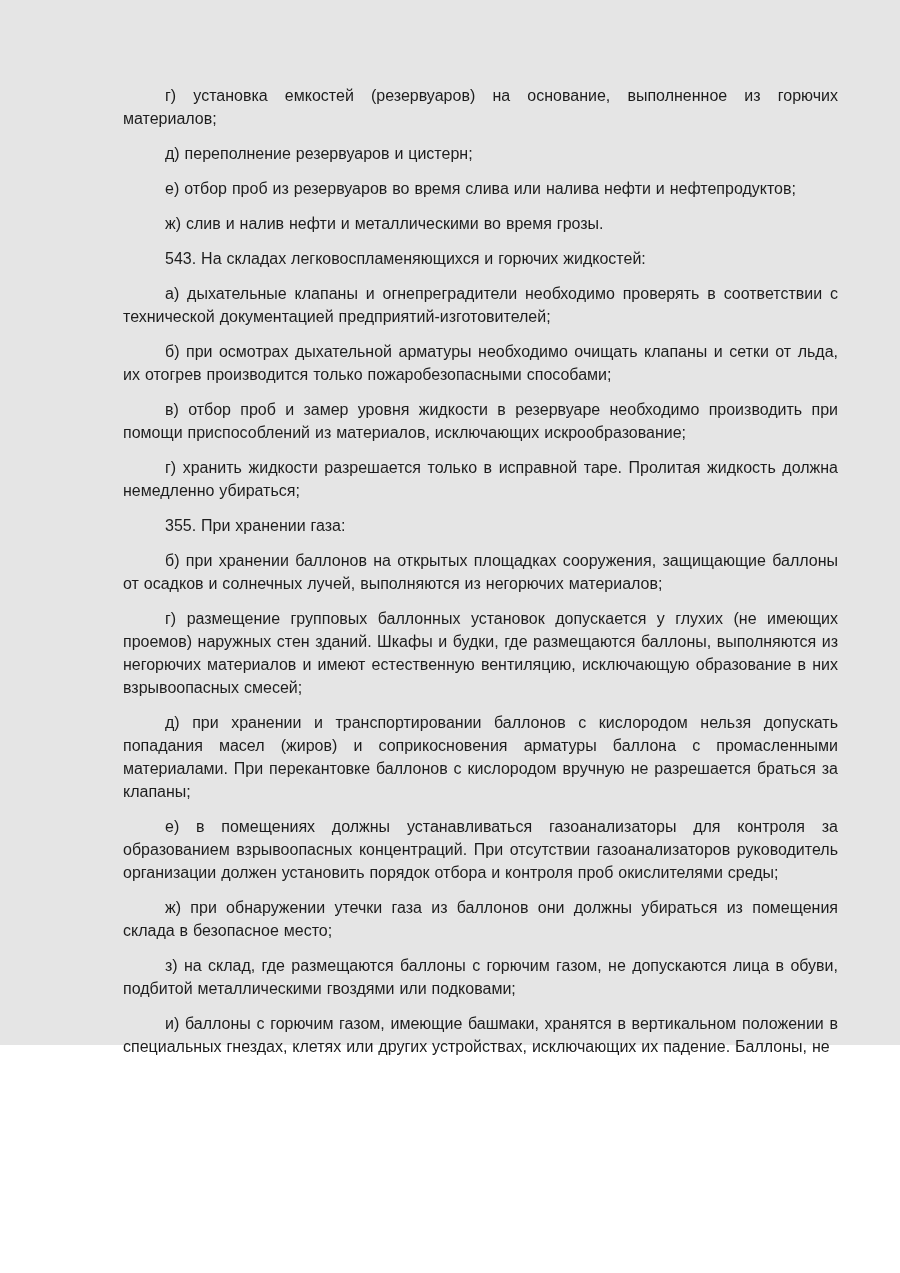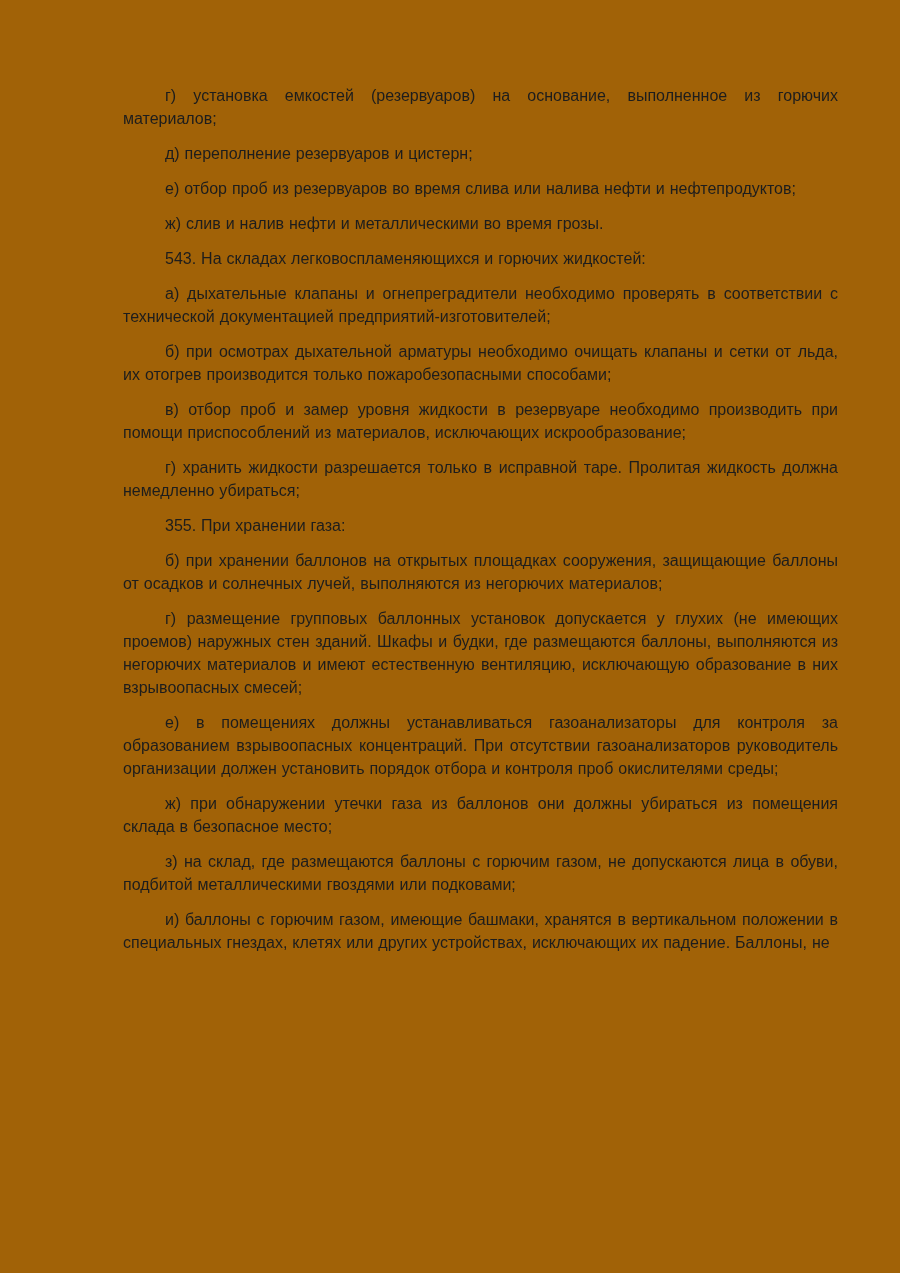--- a/index.html
+++ b/index.html
@@ -9,23 +9,23 @@
   body {
     width: 900px;
     height: 1273px;
     background: #ffffff;
     overflow: hidden;
     font-family: "Liberation Sans", "DejaVu Sans", sans-serif;
   }
   .page {
     box-sizing: border-box;
     width: 900px;
-    height: 1273px;
+    height: 1045px;
     padding: 84px 62px 0 123px;
-    background: #a16207;
+    background: #e5e5e5;
   }
   .page p {
     margin: 0 0 12px 0;
     font-size: 16px;
     line-height: 23px;
     color: #1d1d1d;
     text-align: justify;
     text-indent: 42px;
     word-spacing: 0.5px;
   }
@@ -39,17 +39,18 @@
   <p>е) отбор проб из резервуаров во время слива или налива нефти и нефтепродуктов;</p>
   <p>ж) слив и налив нефти и металлическими во время грозы.</p>
   <p>543. На складах легковоспламеняющихся и горючих жидкостей:</p>
   <p>а) дыхательные клапаны и огнепреградители необходимо проверять в соответствии с технической документацией предприятий-изготовителей;</p>
   <p>б) при осмотрах дыхательной арматуры необходимо очищать клапаны и сетки от льда, их отогрев производится только пожаробезопасными способами;</p>
   <p>в) отбор проб и замер уровня жидкости в резервуаре необходимо производить при помощи приспособлений из материалов, исключающих искрообразование;</p>
   <p>г) хранить жидкости разрешается только в исправной таре. Пролитая жидкость должна немедленно убираться;</p>
   <p>355. При хранении газа:</p>
   <p>б) при хранении баллонов на открытых площадках сооружения, защищающие баллоны от осадков и солнечных лучей, выполняются из негорючих материалов;</p>
   <p>г) размещение групповых баллонных установок допускается у глухих (не имеющих проемов) наружных стен зданий. Шкафы и будки, где размещаются баллоны, выполняются из негорючих материалов и имеют естественную вентиляцию, исключающую образование в них взрывоопасных смесей;</p>
+  <p>д) при хранении и транспортировании баллонов с кислородом нельзя допускать попадания масел (жиров) и соприкосновения арматуры баллона с промасленными материалами. При перекантовке баллонов с кислородом вручную не разрешается браться за клапаны;</p>
   <p>е) в помещениях должны устанавливаться газоанализаторы для контроля за образованием взрывоопасных концентраций. При отсутствии газоанализаторов руководитель организации должен установить порядок отбора и контроля проб окислителями среды;</p>
   <p>ж) при обнаружении утечки газа из баллонов они должны убираться из помещения склада в безопасное место;</p>
   <p>з) на склад, где размещаются баллоны с горючим газом, не допускаются лица в обуви, подбитой металлическими гвоздями или подковами;</p>
   <p>и) баллоны с горючим газом, имеющие башмаки, хранятся в вертикальном положении в специальных гнездах, клетях или других устройствах, исключающих их падение. Баллоны, не</p>
 </div>
 
 </body></html>

